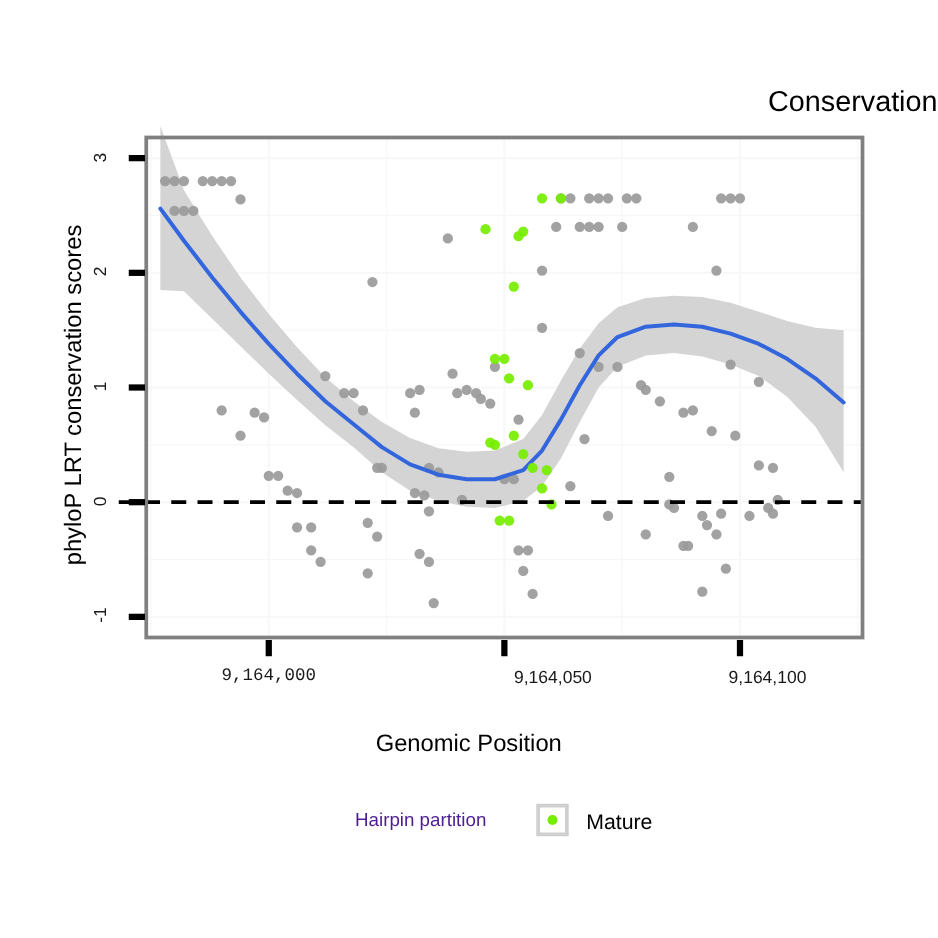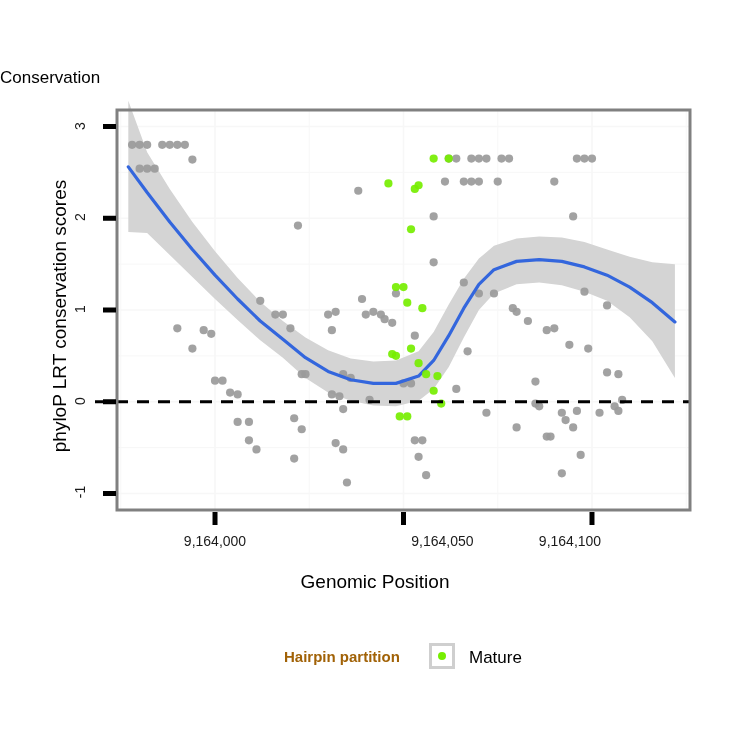--- a/index.html
+++ b/index.html
@@ -18,29 +18,29 @@
     position: absolute;
     left: 0; top: 0;
     width: 750px;
     height: 750px;
   }
   .chart-title {
     position: absolute;
     left: 0;
     top: 68px;
     width: 750px;
-    text-align: left;
-    font-size: 17px;
+    text-align: right;
+    font-size: 23px;
     color: #000000;
     letter-spacing: 0px;
   }
   .axis-title-x {
     position: absolute;
     left: 0;
-    top: 571px;
+    top: 585px;
     width: 750px;
     text-align: center;
     font-size: 19px;
     color: #000000;
   }
   .axis-title-y {
     position: absolute;
     left: -150px;
     top: 305px;
     width: 420px;
@@ -57,22 +57,22 @@
     white-space: nowrap;
   }
   .ytick-label {
     transform: rotate(-90deg);
     transform-origin: 50% 50%;
     text-align: center;
   }
   .legend-title {
     position: absolute;
     font-size: 15px;
-    font-weight: bold;
-    color: #a16207;
+    font-weight: normal;
+    color: #4c1d95;
     white-space: nowrap;
   }
   .legend-label {
     position: absolute;
     font-size: 17px;
     color: #000000;
     white-space: nowrap;
   }
   .legend-key {
     position: absolute;
@@ -268,23 +268,23 @@
       <line x1="403.5" y1="512" x2="403.5" y2="525" stroke="#000" stroke-width="5"></line>
       <line x1="591.9868421052631" y1="512" x2="591.9868421052631" y2="525" stroke="#000" stroke-width="5"></line>
     </svg>
 
   <div id="tick-layer">
       <div class="tick-label ytick-label" style="width: 30px; left: 65px; top: 484.486px;">-1</div>
       <div class="tick-label ytick-label" style="width: 30px; left: 65px; top: 392.743px;">0</div>
       <div class="tick-label ytick-label" style="width: 30px; left: 65px; top: 301px;">1</div>
       <div class="tick-label ytick-label" style="width: 30px; left: 65px; top: 209.257px;">2</div>
       <div class="tick-label ytick-label" style="width: 30px; left: 65px; top: 117.514px;">3</div>
-      <div class="tick-label" style="width: 140px; text-align: center; left: 145.013px; top: 533px;">9,164,000</div>
+      <div class="tick-label" style="width: 140px; text-align: center; left: 145.013px; top: 533px; font-family: Liberation Mono, monospace;">9,164,000</div>
       <div class="tick-label" style="width: 140px; text-align: right; left: 333.5px; top: 533px;">9,164,050</div>
-      <div class="tick-label" style="width: 140px; text-align: center; left: 500px; top: 533px;">9,164,100</div>
+      <div class="tick-label" style="width: 140px; text-align: center; left: 544px; top: 533px;">9,164,100</div>
     </div>
 
   <div class="legend-title" style="left:284px; top:648px;">Hairpin partition</div>
   <div class="legend-key" style="left:429px; top:643px;">
     <div class="legend-key-dot" id="legend-dot" style="background: rgb(118, 238, 0);"></div>
   </div>
   <div class="legend-label" style="left:469px; top:648px;">Mature</div>
 
 </div>
 

